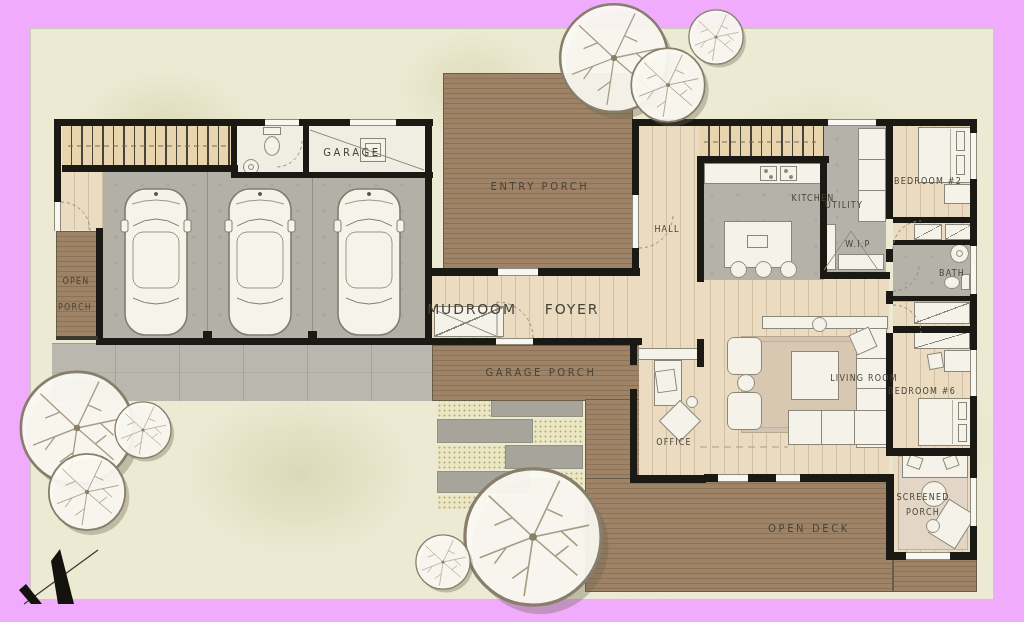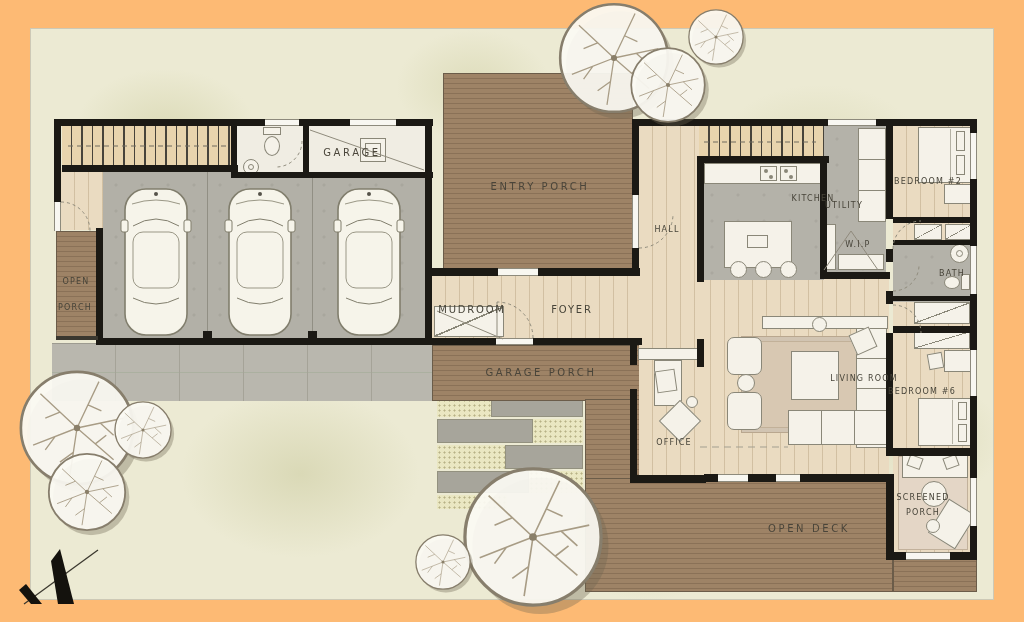--- a/index.html
+++ b/index.html
@@ -1,16 +1,16 @@
 <!DOCTYPE html>
 <html><head>
 <meta charset="utf-8">
 <style>
   html,body{margin:0;padding:0;background:#e8e5d8;}
-  #stage{position:relative;width:1024px;height:622px;background:#fdba74;overflow:hidden;
+  #stage{position:relative;width:1024px;height:622px;background:#f0abfc;overflow:hidden;
          font-family:"DejaVu Sans",sans-serif;}
   #stage *{box-sizing:border-box;}
   .abs,i,b{position:absolute;display:block;font-style:normal;font-weight:normal;}
   
   .lawn{left:30px;top:28px;width:964px;height:572px;background-color:#ecead3;border:1px solid #cdc9b6;
     background-image:
       radial-gradient(130px 90px at 14% 18%, rgba(200,200,150,.45), transparent 70%),
       radial-gradient(110px 80px at 46% 10%, rgba(200,200,150,.40), transparent 70%),
       radial-gradient(150px 100px at 82% 22%, rgba(200,200,150,.35), transparent 70%),
       radial-gradient(170px 120px at 28% 78%, rgba(196,196,148,.45), transparent 70%),
@@ -30,21 +30,21 @@
   .winH{background:#f8f7f1;border-top:1px solid #8d8a7c;border-bottom:1px solid #8d8a7c;}
   .winV{background:#f8f7f1;border-left:1px solid #8d8a7c;border-right:1px solid #8d8a7c;}
   .furn{background:#f5f2e9;border:1px solid #8a8778;}
   .circ{border-radius:50%;}
   .diag{background-image:linear-gradient(to bottom right,transparent 48.5%,#8a8778 48.5%,#8a8778 51.5%,transparent 51.5%);}
   .line{background:#918f84;}
   .rug{background:#d8c8b2;border:1px solid #b9a78f;box-shadow:inset 0 0 0 4px rgba(255,255,255,.25), inset 0 0 0 5px #c2b199;}
   .rug2{background:#e4d6c6;border:1px solid #c2b19b;}
   .lbl{position:absolute;transform:translate(-50%,-50%);color:#474439;white-space:nowrap;
        font-size:8px;letter-spacing:1.2px;}
-  .lbl-md{font-size:10px;letter-spacing:1.8px;}
+  .lbl-md{font-size:14px;letter-spacing:1.8px;}
   .lbl-big{font-size:10px;letter-spacing:2.6px;color:#4a453a;}
   svg.overlay{position:absolute;left:0;top:0;pointer-events:none;}
 </style>
 </head>
 <body>
 
 <div id="stage">
 
   <i class="lawn"></i>
   <i class="driveway" style="left:52px;top:343px;width:385px;height:58px"></i>

